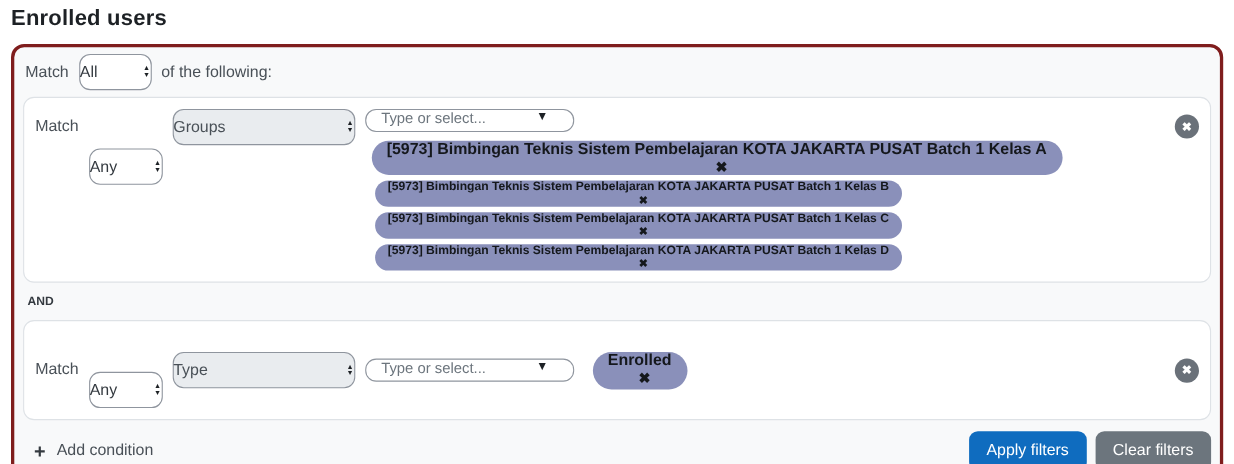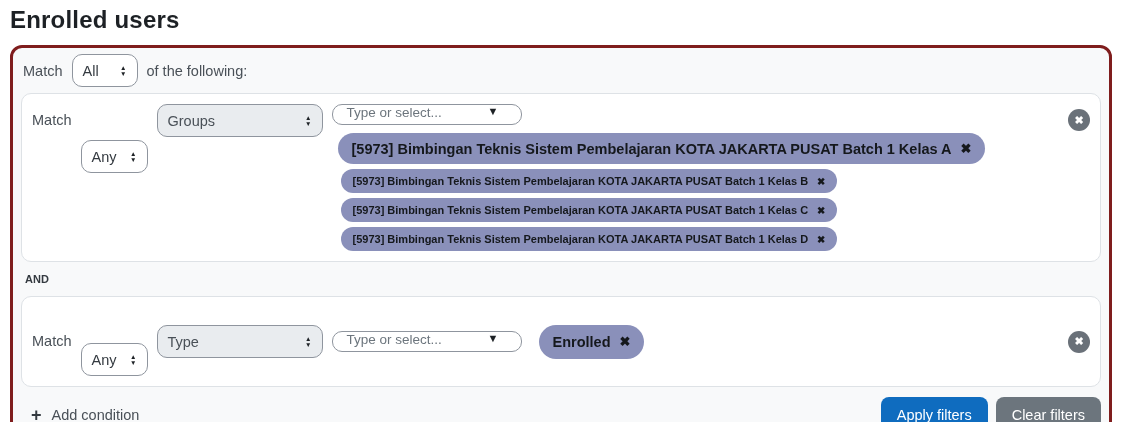--- a/index.html
+++ b/index.html
@@ -3,37 +3,37 @@
 <meta charset="utf-8">
 <style>
   html,body { margin:0; padding:0; }
   body {
     width:1122px; height:422px; background:#ffffff; overflow:hidden;
     font-family:"Liberation Sans", sans-serif;
     -webkit-font-smoothing:antialiased;
   }
   .page { padding:4px 10px; box-sizing:border-box; }
   .title {
-    font-size:24px; font-weight:800; color:#1d2125;
+    font-size:20px; font-weight:800; color:#1d2125;
     margin:2px 0 11px 0; letter-spacing:.2px;
   }
   .filter-box {
     background:#f8f9fa; border:3px solid #7f1d1d; border-radius:12px;
     box-sizing:border-box;
   }
   .filter-header {
     display:flex; align-items:center; gap:9px;
     padding:6px 10px; color:#495057; font-size:14.5px;
   }
   
   .sel {
     box-sizing:border-box; height:33px; background:#fff;
     border:1px solid #8f959e; border-radius:10px;
     display:flex; align-items:center; justify-content:space-between;
-    padding:0 10px; color:#343a40; font-size:14.5px; cursor:pointer;
+    padding:0 0; color:#343a40; font-size:14.5px; cursor:pointer;
   }
   .sel-all { width:66px; }
   .sel-any { width:67px;margin-top:36px; }
   .sel-gray { width:166px; background:#e9ecef; color:#495057; }
   .updown {
     display:flex; flex-direction:column; align-items:center;
     font-size:6.5px; line-height:.8; color:#1d2125; margin-left:6px;
   }
   .fieldset {
     background:#fff; border:1px solid #dee2e6; border-radius:10px;
@@ -45,21 +45,21 @@
   .combo {
     box-sizing:border-box; width:190px; height:21px; background:#fff;
     border:1px solid #8f959e; border-radius:10px;
     display:flex; align-items:flex-start; padding:0 14px;
     color:#6c757d; font-size:13.5px; cursor:text;
   }
   .combo .dd { margin-left:auto; padding-right:8px; color:#1d2125; font-size:11px; }
   .combo-col { display:flex; flex-direction:column; align-items:flex-start; }
   .pill {
     display:flex; align-items:center; background:#8a90ba; color:#15181c;
-    font-weight:700; border-radius:999px; box-sizing:border-box; white-space:nowrap;
+    font-weight:700; border-radius:999px; box-sizing:border-box; white-space:nowrap;flex-direction:column;
   }
   .pill .x { margin-left:9px; cursor:pointer; font-size:.9em; }
   .pill-lg { font-size:14.5px; height:31px; padding:0 14px; margin-top:8px; margin-left:6px; }
   .pill-sm { font-size:11px;   height:24px; padding:0 12px; margin-top:5px; margin-left:9px; }
   .pill-inline { font-size:14.5px; height:34px; padding:0 14px; margin-left:8px; }
   .circle-x {
     margin-left:auto; margin-top:5px; width:22px; height:22px; flex:0 0 22px;
     border-radius:50%; border:none; background:#6a7179; color:#fff;
     font-size:11px; font-weight:700; display:flex; align-items:center;
     justify-content:center; cursor:pointer; padding:0; font-family:inherit;

